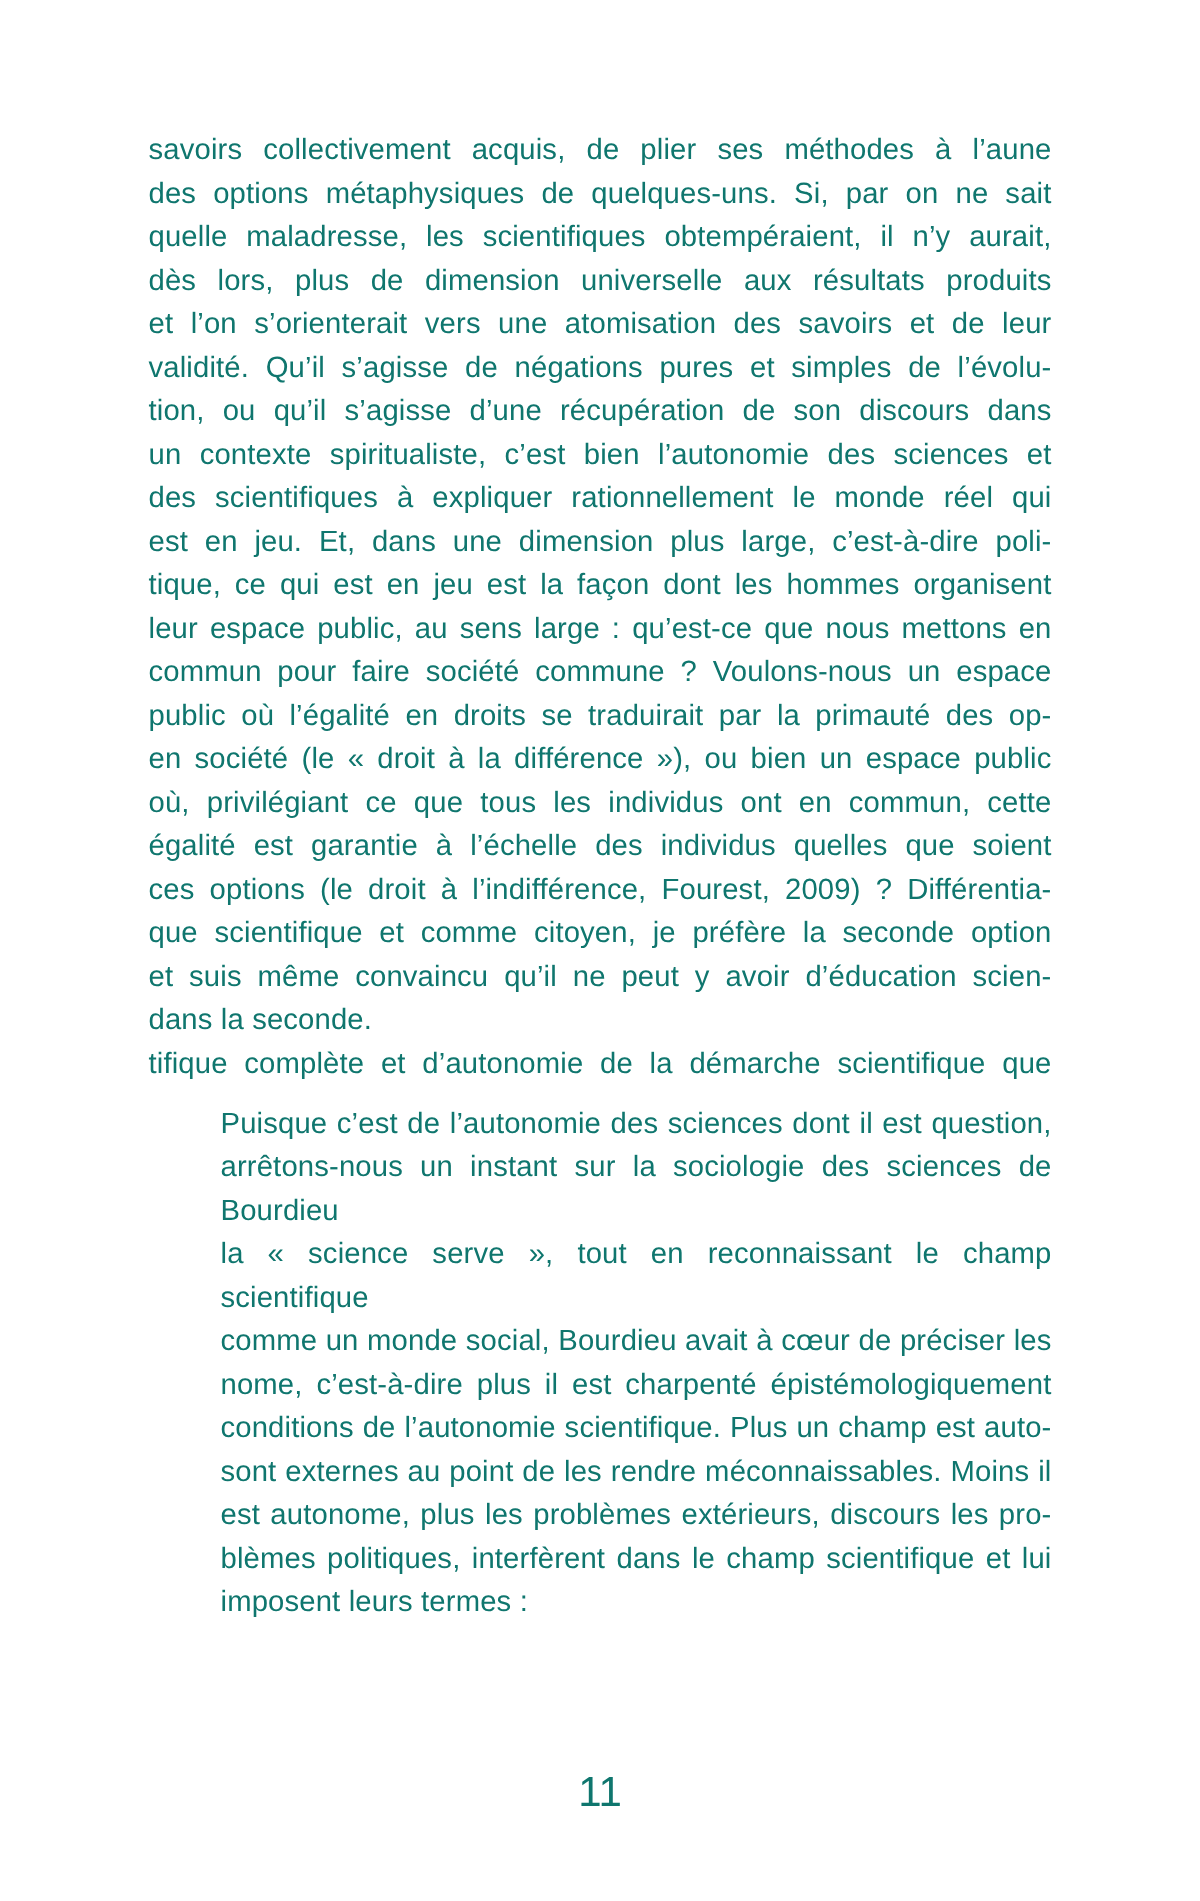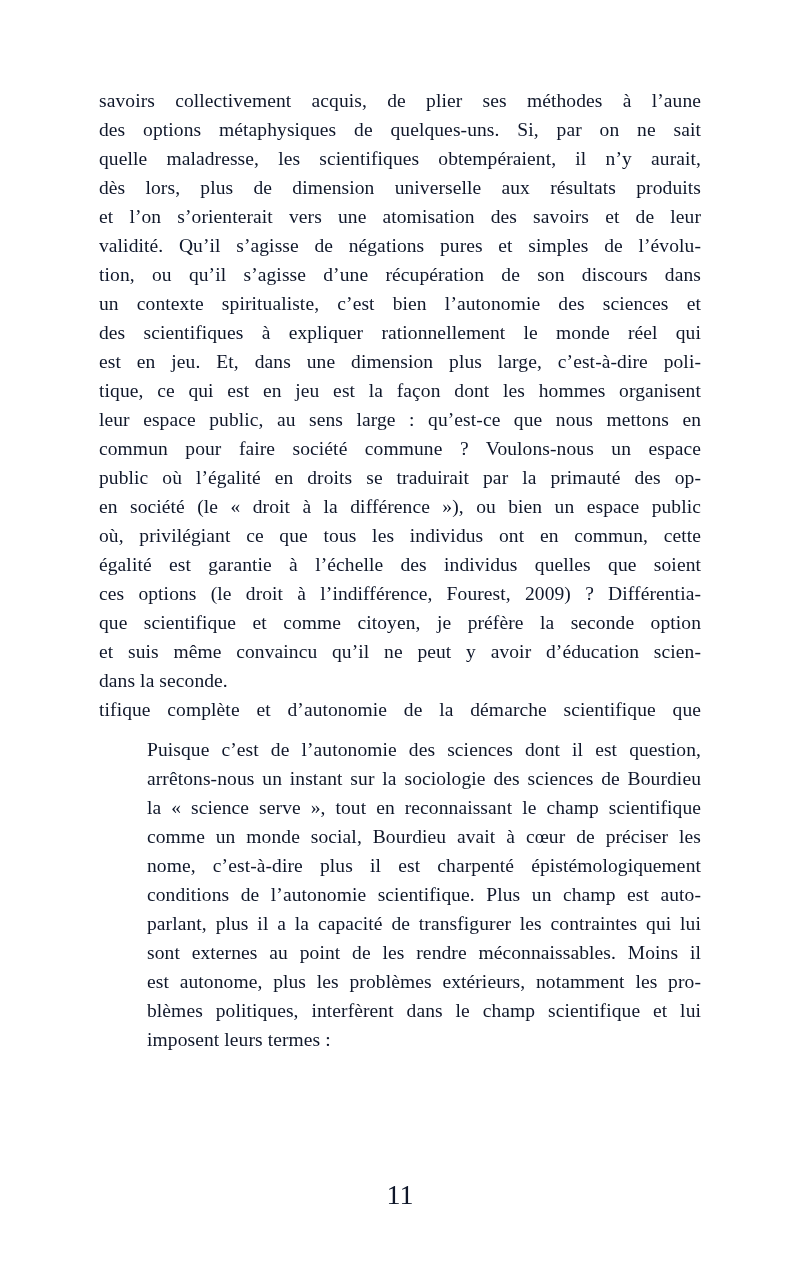--- a/index.html
+++ b/index.html
@@ -5,22 +5,22 @@
   html, body {
     margin: 0;
     padding: 0;
     background: #ffffff;
   }
   .page {
     position: relative;
     width: 800px;
     height: 1267px;
     background: #ffffff;
-    color: #0f172a;
-    font-family: Liberation Serif, serif;
+    color: #0f766e;
+    font-family: Liberation Sans, sans-serif;
     overflow: hidden;
   }
   .text-block {
     position: absolute;
     left: 99px;
     top: 86px;
     width: 602px;
   }
   .para {
     margin: 0;
@@ -80,21 +80,20 @@
         <div class="line last">dans la seconde.</div>
         <div class="line">tifique complète et d’autonomie de la démarche scientifique que</div>
       </div>
       <div class="para">
         <div class="line">Puisque c’est de l’autonomie des sciences dont il est question,</div>
         <div class="line">arrêtons-nous un instant sur la sociologie des sciences de Bourdieu</div>
         <div class="line">la « science serve », tout en reconnaissant le champ scientifique</div>
         <div class="line">comme un monde social, Bourdieu avait à cœur de préciser les</div>
         <div class="line">nome, c’est-à-dire plus il est charpenté épistémologiquement</div>
         <div class="line">conditions de l’autonomie scientifique. Plus un champ est auto-</div>
-        <div class="line">parlant, plus il a la capacité de transfigurer les contraintes qui lui</div>
         <div class="line">sont externes au point de les rendre méconnaissables. Moins il</div>
-        <div class="line">est autonome, plus les problèmes extérieurs, notamment les pro-</div>
+        <div class="line">est autonome, plus les problèmes extérieurs, discours les pro-</div>
         <div class="line">blèmes politiques, interfèrent dans le champ scientifique et lui</div>
         <div class="line last">imposent leurs termes :</div>
       </div>
     </div>
   <div class="page-number">11</div>
 </div>
 
 </body></html>

